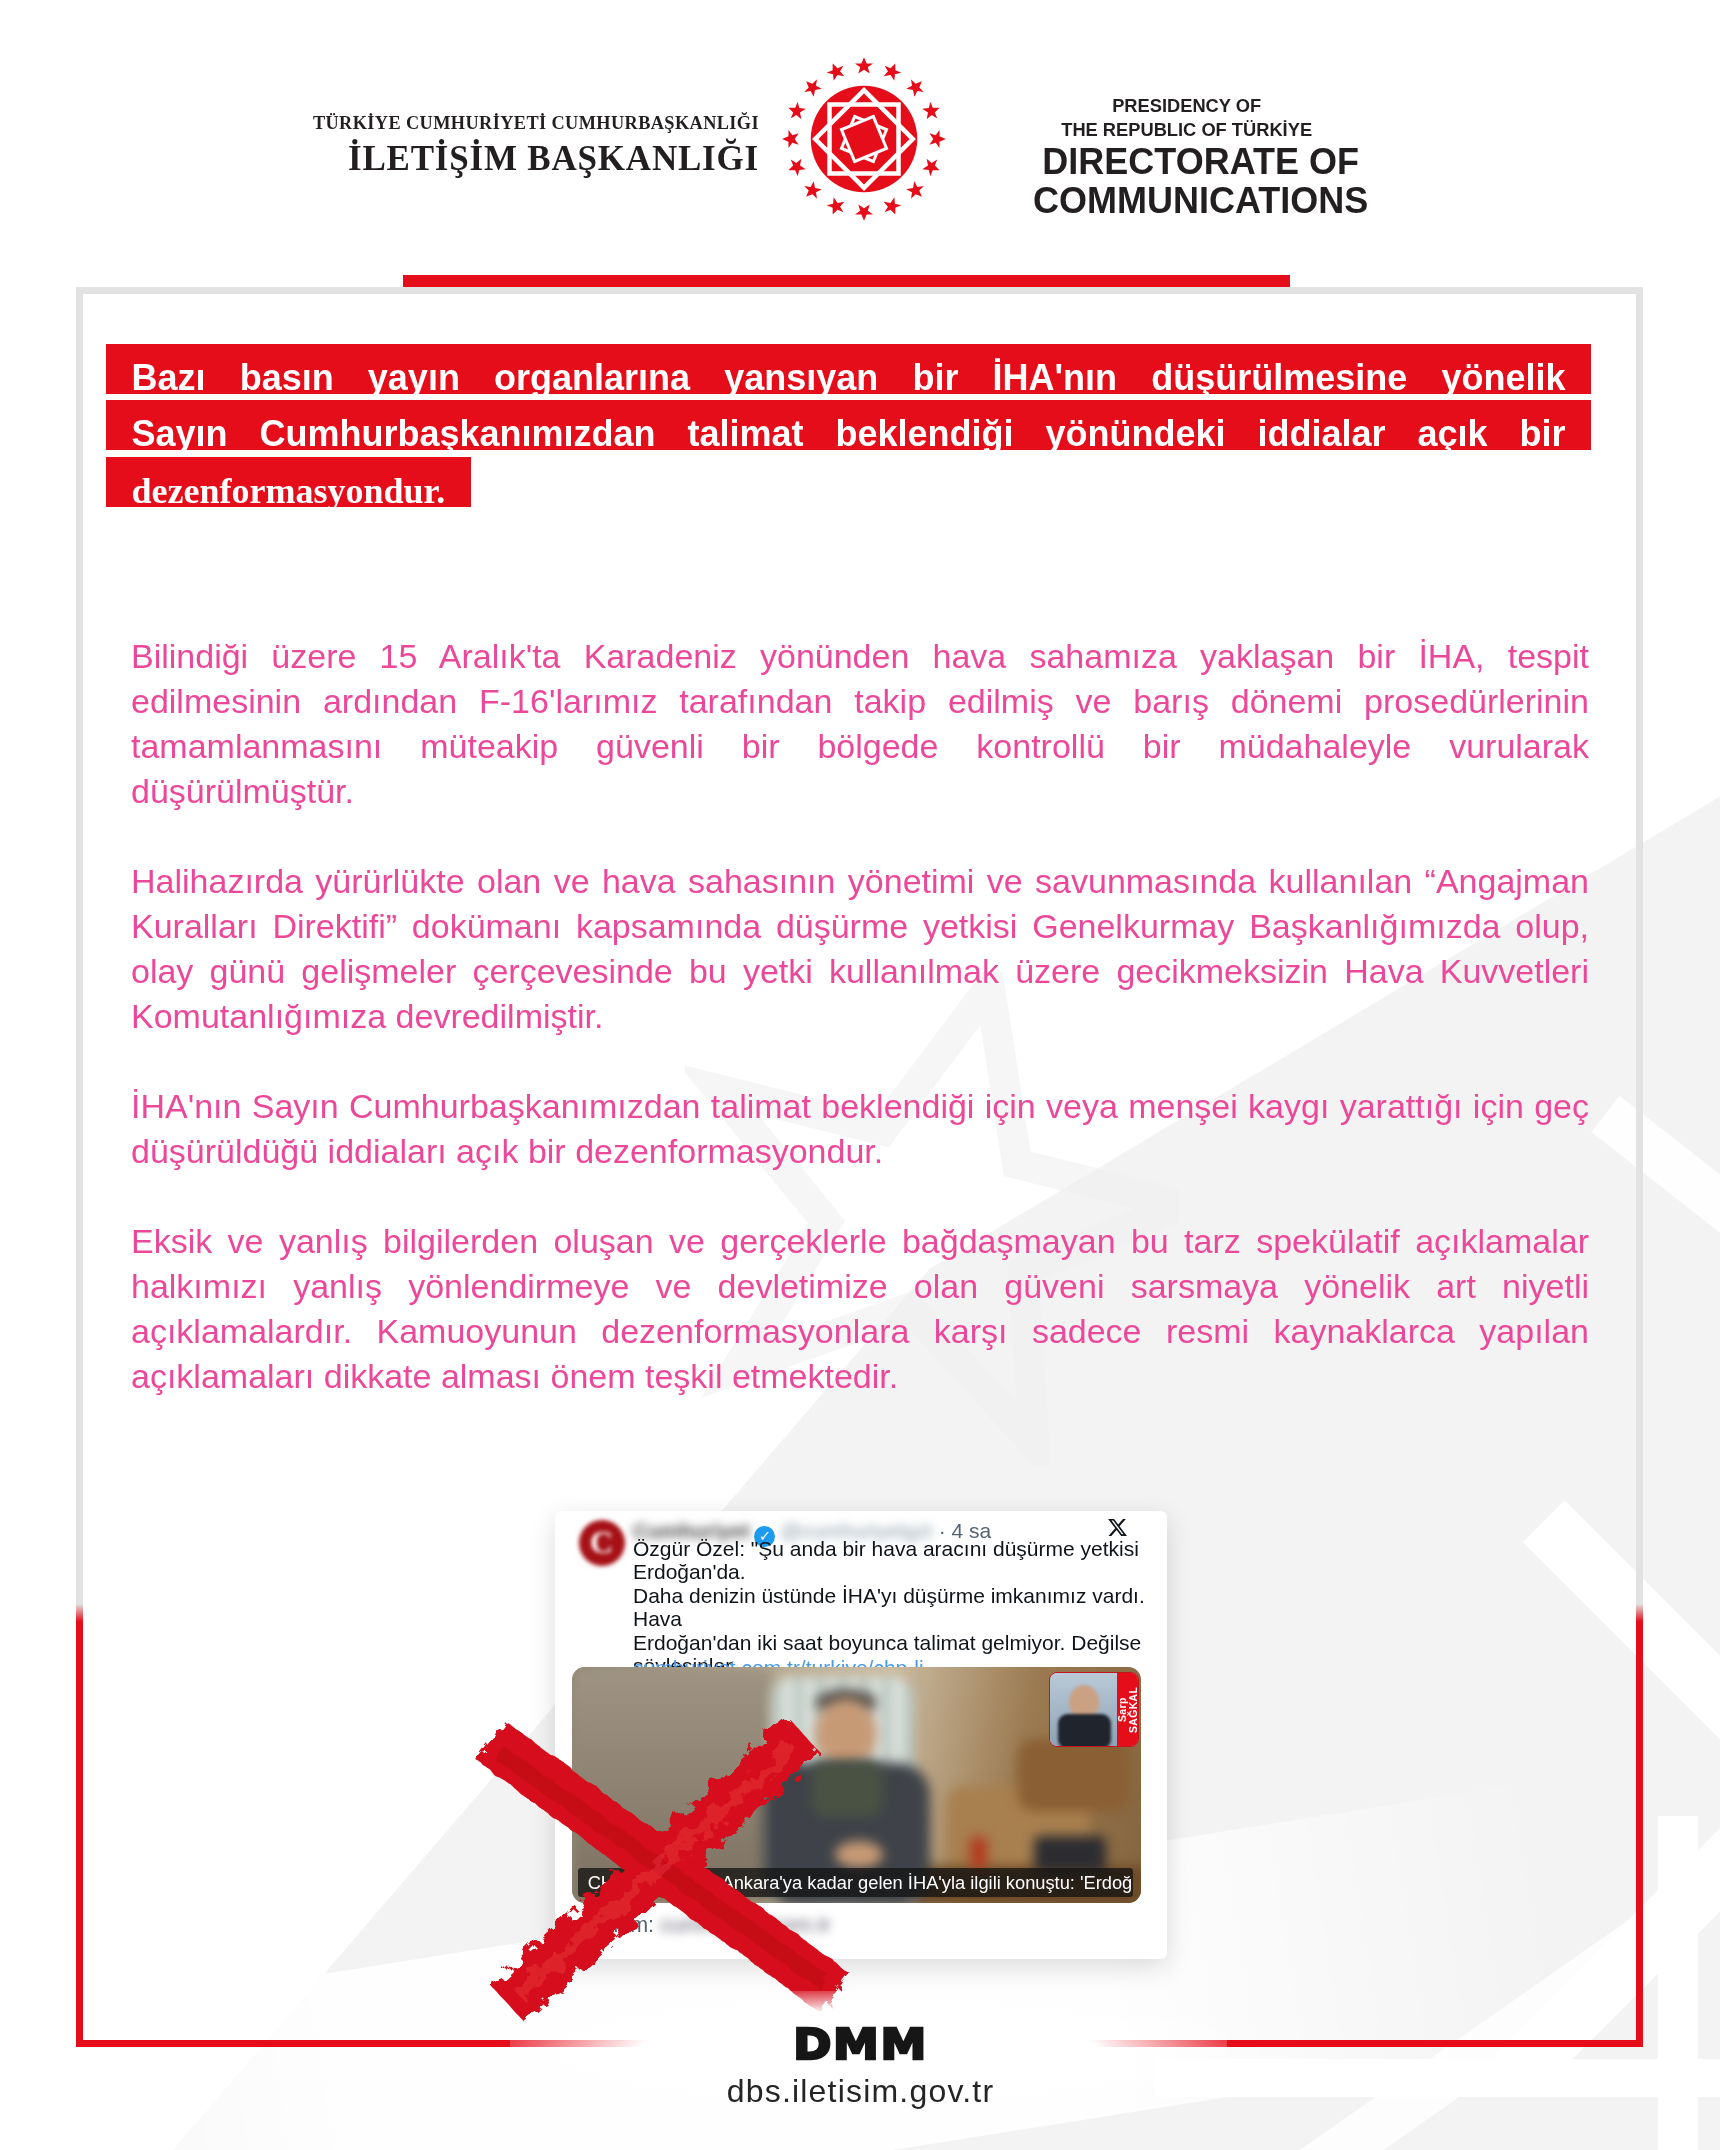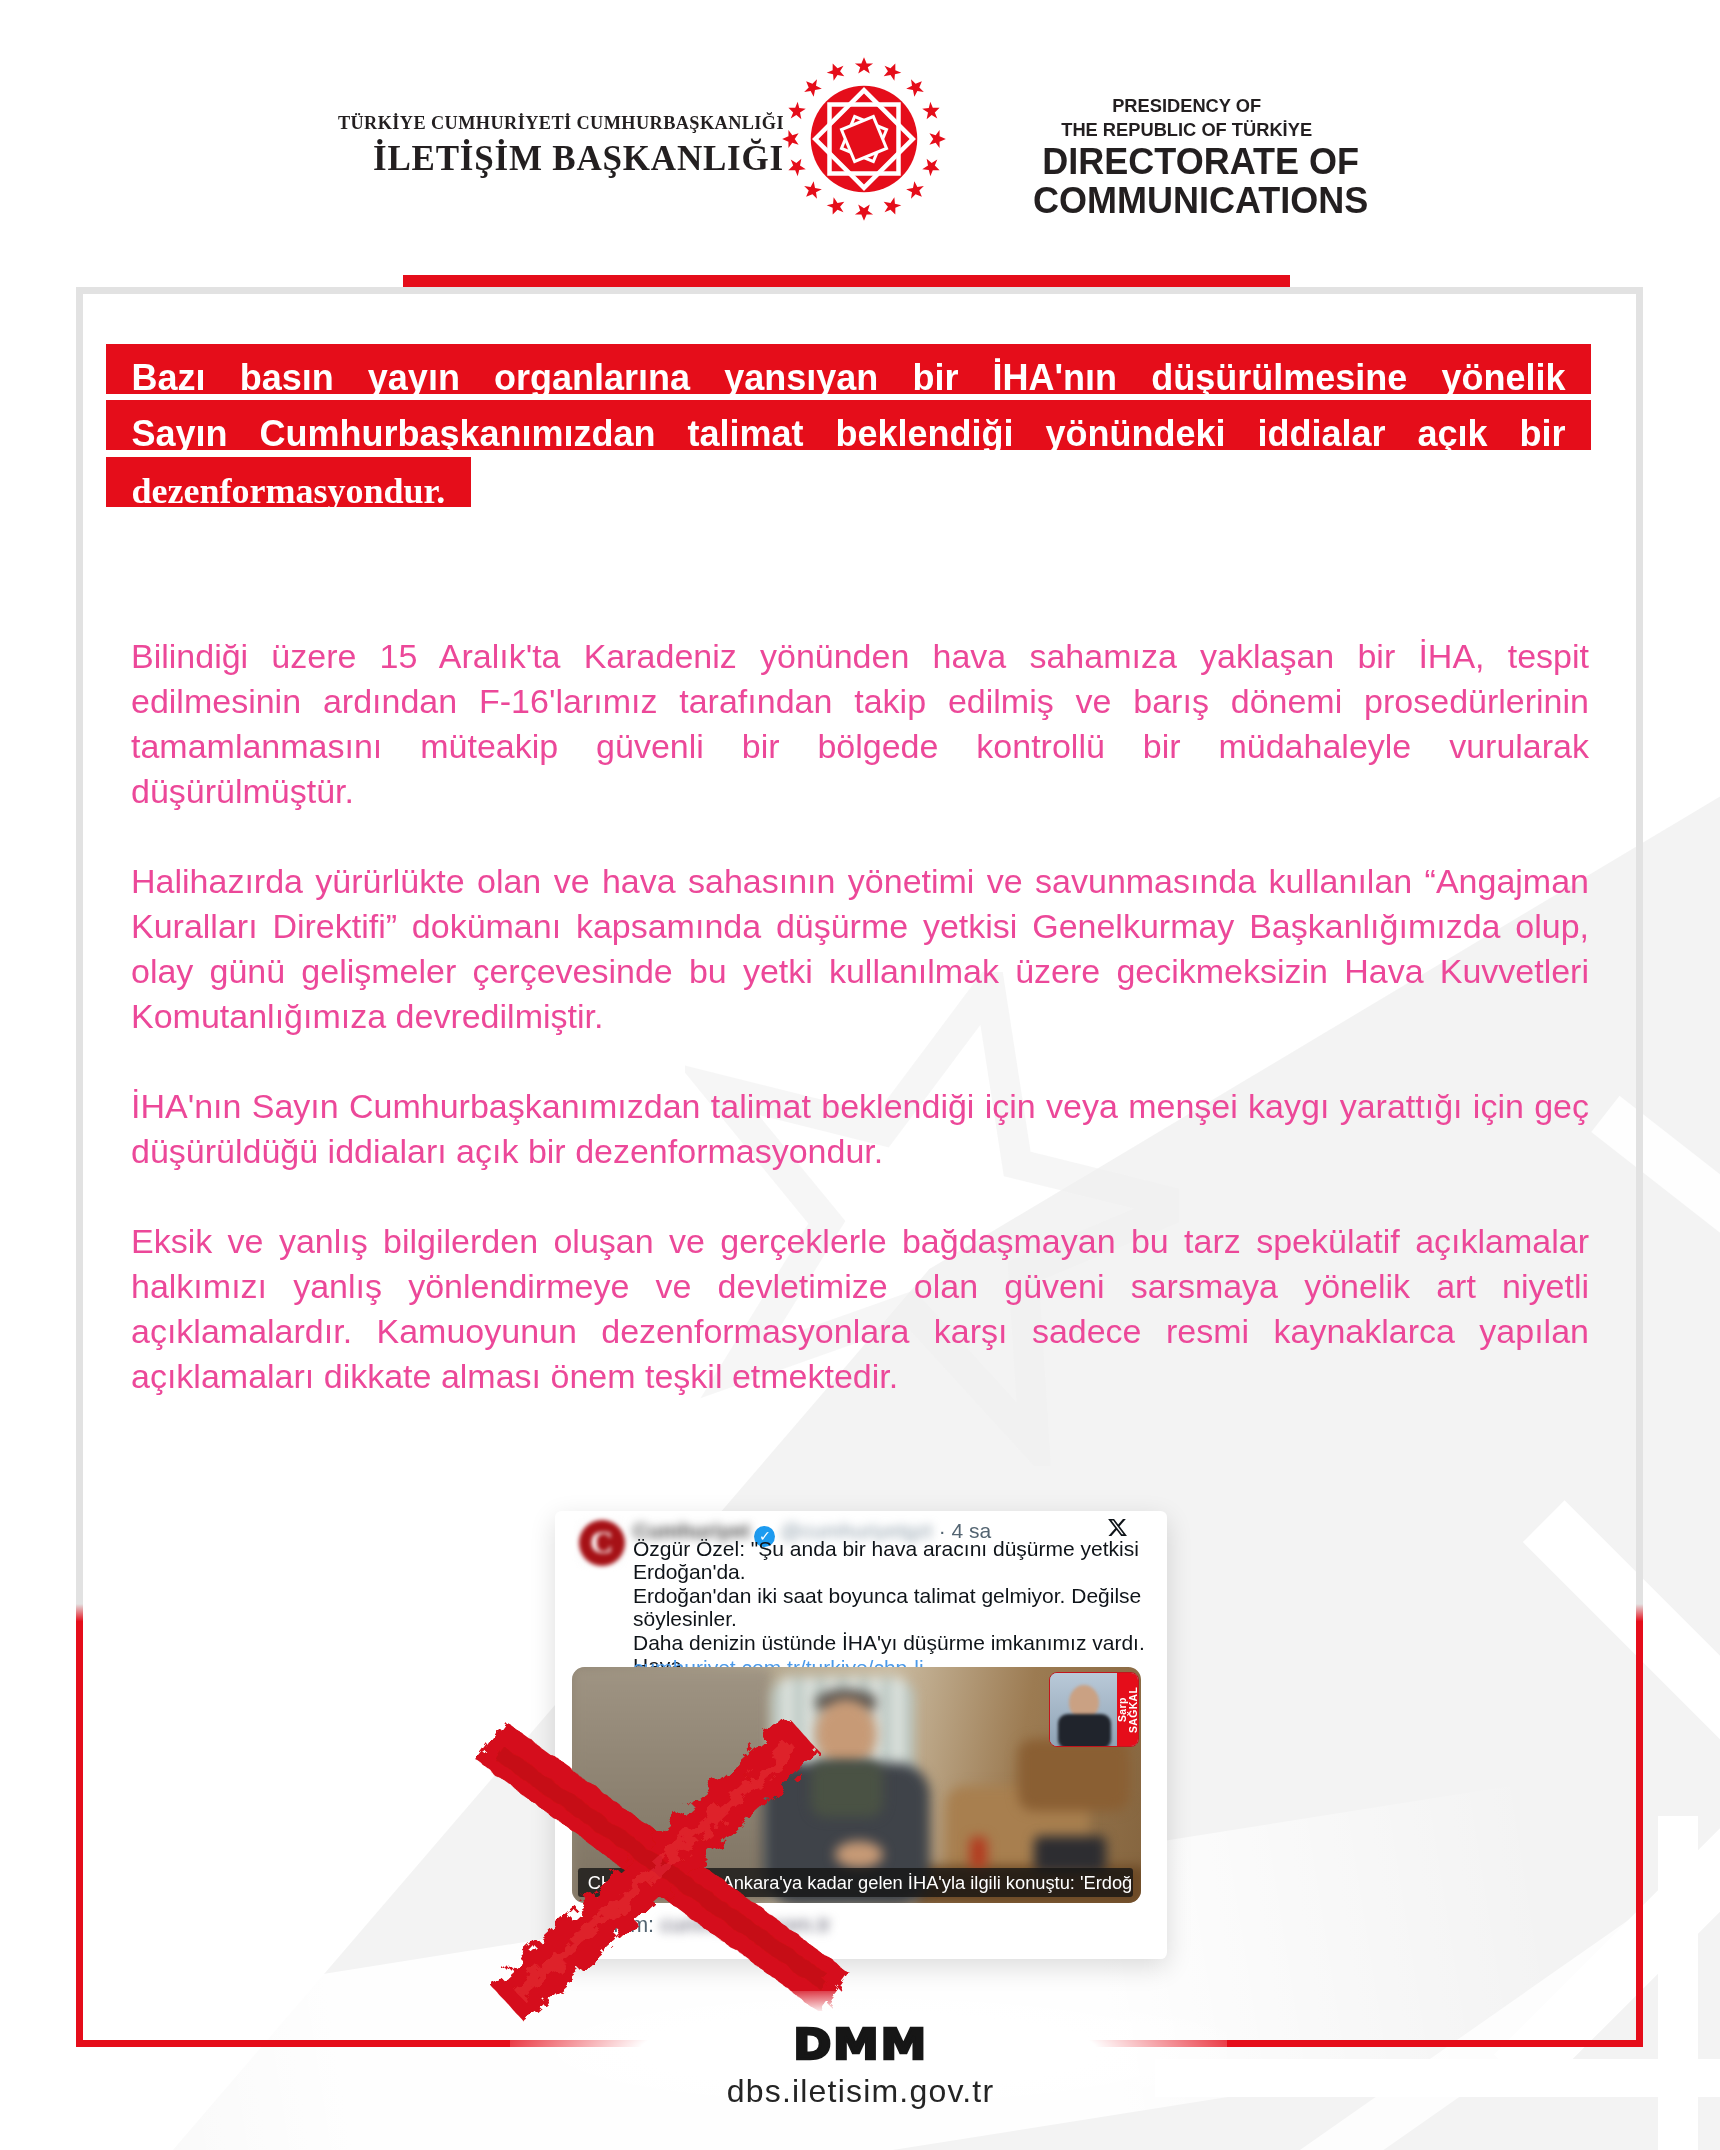--- a/index.html
+++ b/index.html
@@ -14,21 +14,21 @@
   .bg-band.b2{left:1155px;top:2059px;width:566px;height:38px;}
   .bg-band.b3{left:1462px;top:1689px;width:558px;height:59px;transform:rotate(45deg);}
   .bg-band.b4{left:1426px;top:1832px;width:605px;height:59px;transform:rotate(-45deg);}
   .bg-band.b5{left:1553px;top:1243px;width:494px;height:46px;transform:rotate(38deg);opacity:.85;}
   .bg-band.b6{left:1243px;top:2039px;width:446px;height:48px;transform:rotate(-35deg);opacity:.8;}
   .bg-star{position:absolute;left:685px;top:972px;opacity:.55;}
   .bg-swoosh{position:absolute;left:-112px;top:1912px;width:1673px;height:263px;transform:rotate(-9deg);
              background:linear-gradient(90deg,rgba(255,255,255,0),#ffffff 28%,#ffffff 72%,rgba(255,255,255,0));opacity:.95;}
 
   
-  .mast-left{position:absolute;right:937px;top:113px;text-align:right;color:#231f20;
+  .mast-left{position:absolute;right:962px;top:113px;text-align:right;color:#231f20;
              font-family:"Liberation Serif",serif;}
   .mast-left-small{font-size:18.3px;font-weight:bold;letter-spacing:0.4px;}
   .mast-left-big{font-size:35px;font-weight:bold;letter-spacing:0.8px;margin-top:4.8px;}
   .mast-right{position:absolute;left:1005px;top:94px;text-align:center;color:#231f20;
               font-family:Liberation Sans, sans-serif;}
   .mast-right-small{font-size:18.3px;font-weight:bold;line-height:24px;}
   .mast-right-big{font-size:36px;font-weight:bold;line-height:39px;margin-left:28px;}
   .emblem{position:absolute;left:774px;top:45px;}
 
   
@@ -191,22 +191,22 @@
       <div class="c-ring">C</div>
     </div>
     <div class="tweet-header">
       <span class="t-name">Cumhuriyet</span><span class="verified">✓</span><span class="t-handle">@cumhuriyetgzt</span><span class="t-time">· 4 sa</span>
     </div>
     <svg class="x-logo" viewBox="0 0 24 24">
       <path d="M18.244 2.25h3.308l-7.227 8.26 8.502 11.24H16.17l-5.214-6.817L4.99 21.75H1.68l7.73-8.835L1.254 2.25H8.08l4.713 6.231 5.45-6.231zm-1.161 17.52h1.833L7.084 4.126H5.117l11.966 15.644z" fill="#0f1419"></path>
     </svg>
     <div class="tweet-text">
       <div>Özgür Özel: "Şu anda bir hava aracını düşürme yetkisi Erdoğan'da.</div>
+      <div>Daha denizin üstünde İHA'yı düşürme imkanımız vardı. Hava</div>
       <div>Erdoğan'dan iki saat boyunca talimat gelmiyor. Değilse söylesinler.</div>
-      <div>Daha denizin üstünde İHA'yı düşürme imkanımız vardı. Hava</div>
       <div>kuvvetlerimizin yetersizliğinden değil, İHA'nın menşeinden</div>
       <div>düşürülemedi"</div>
     </div>
     <a class="tweet-link" href="#">cumhuriyet.com.tr/turkiye/chp-li...</a>
 
     <div class="tweet-media">
       <div class="m bg1"></div>
       <div class="m chair"></div>
       <div class="m sofa1"></div>
       <div class="m sofa2"></div>

